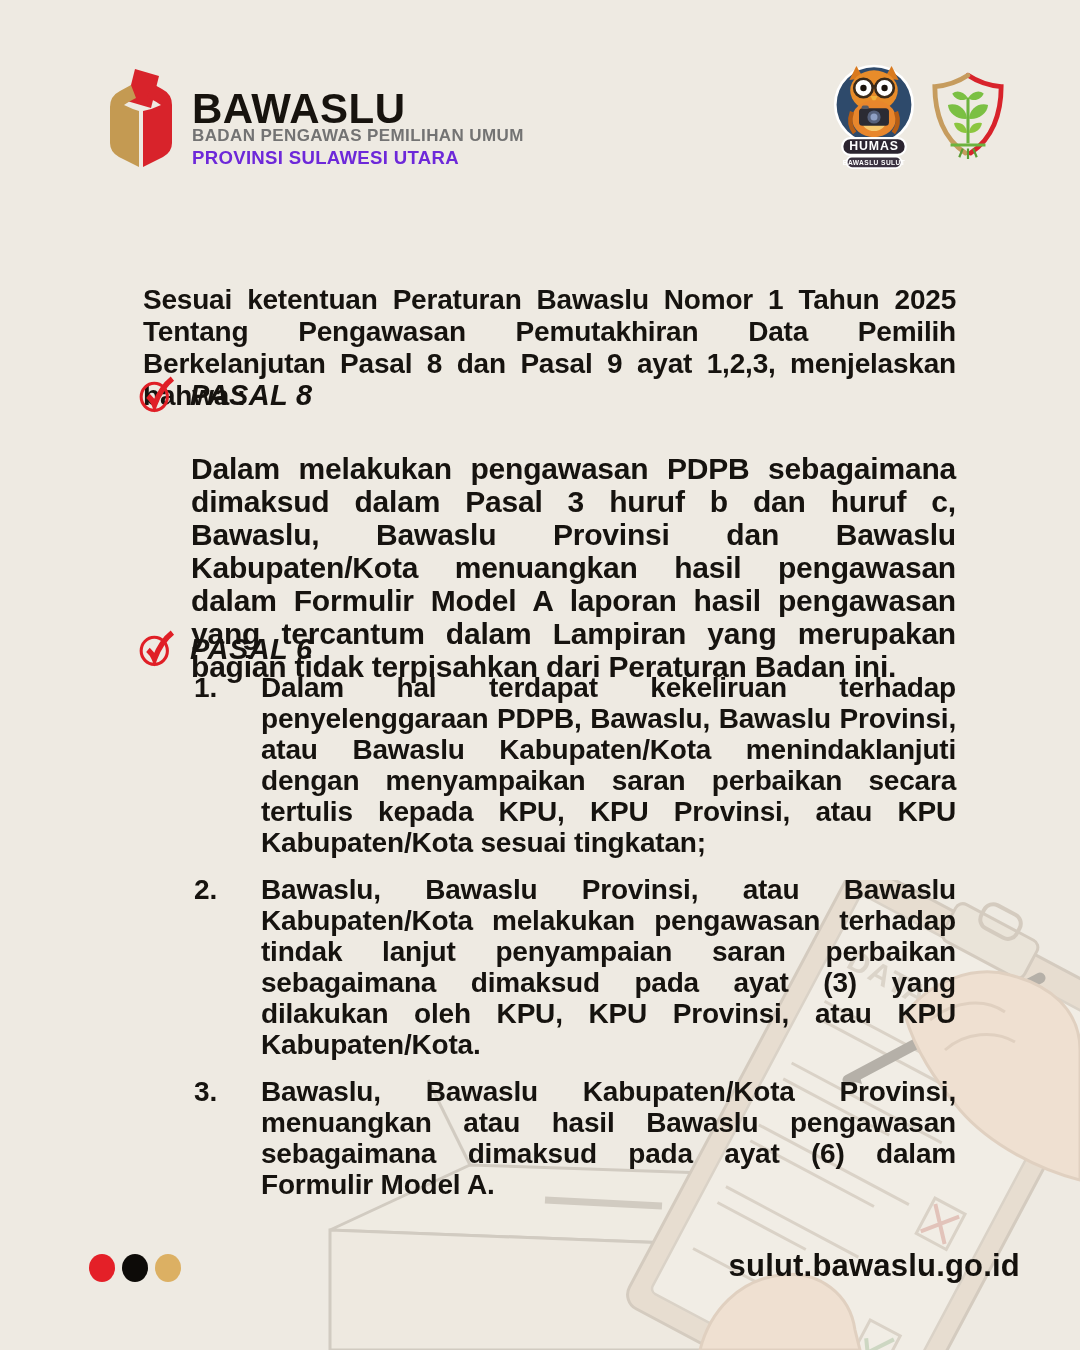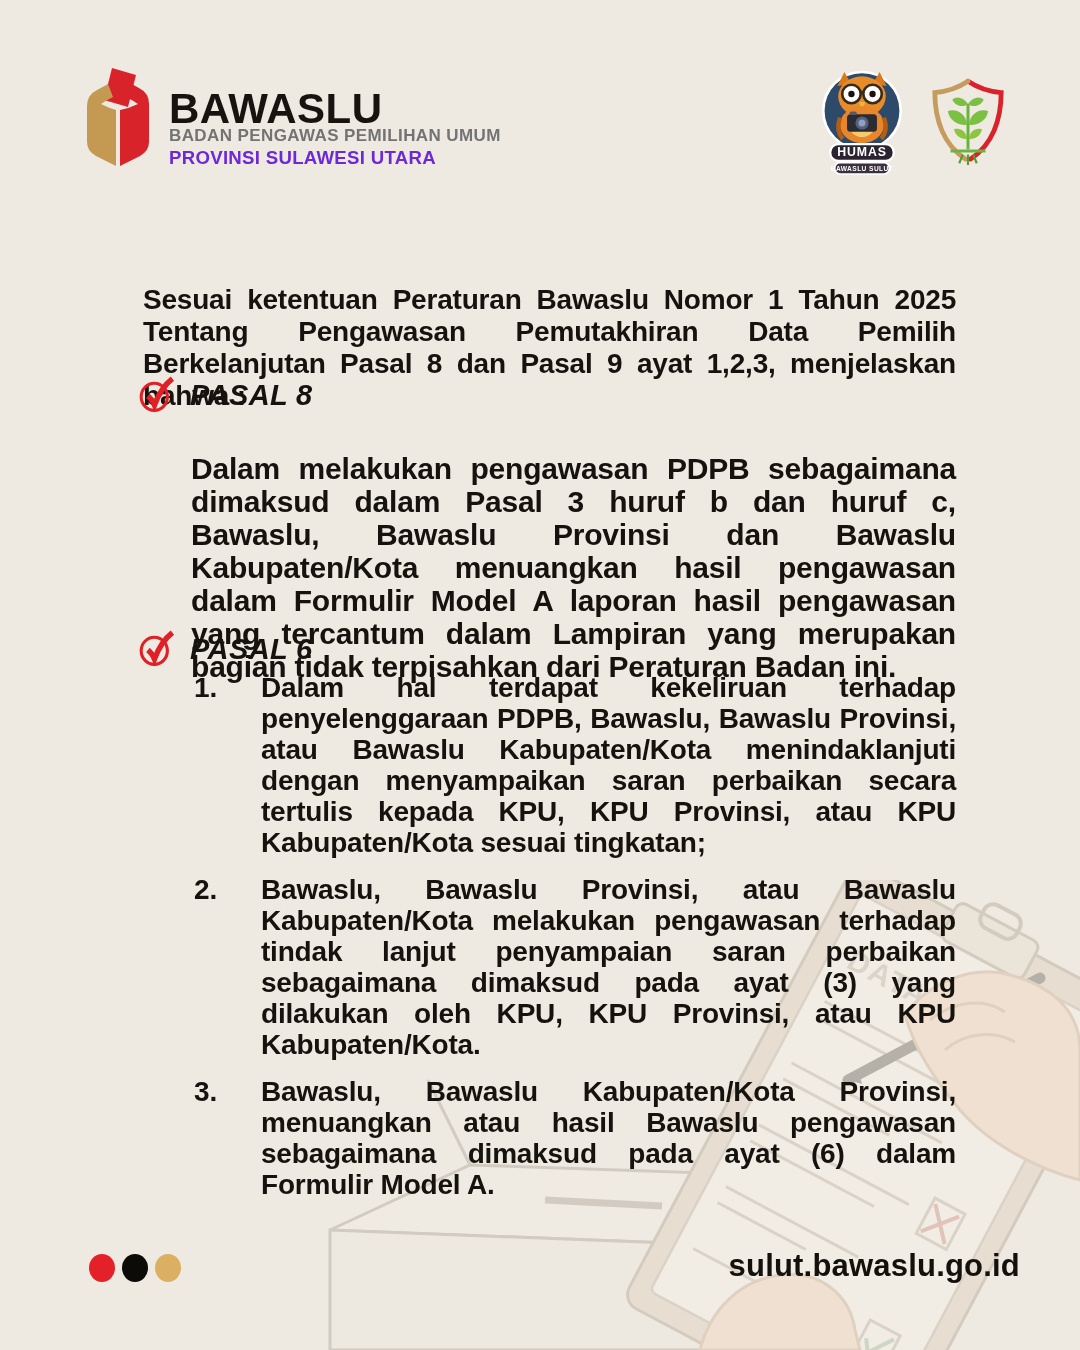--- a/index.html
+++ b/index.html
@@ -12,28 +12,28 @@
     color:#16130f;
   }
 
   
   .watermark{
     position:absolute;left:0;bottom:0;width:1080px;height:470px;
     opacity:.34;pointer-events:none;
   }
 
   
-  .brand{position:absolute;left:79px;top:64px;display:flex;align-items:center;}
+  .brand{position:absolute;left:102px;top:64px;display:flex;align-items:flex-end;}
   .brand-mark{width:76px;height:102px;}
   .brand-text{margin-left:14px;padding-top:28px;}
   .brand-title{font-size:42px;font-weight:700;letter-spacing:.5px;line-height:34px;color:#17130e;}
   .brand-sub1{font-size:17px;font-weight:700;letter-spacing:.4px;color:#737373;}
   .brand-sub2{font-size:18.6px;font-weight:700;letter-spacing:.3px;margin-top:1px;color:#6d28d9;}
 
-  .badges{position:absolute;right:68px;top:68px;display:flex;align-items:flex-start;gap:18px;justify-content:flex-end;}
+  .badges{position:absolute;right:68px;top:62px;display:flex;align-items:flex-start;gap:6px;justify-content:flex-end;}
   .badge-humas{width:88px;height:110px;}
   .badge-shield{width:88px;height:96px;margin-top:8px;}
 
   
   .intro{
     position:absolute;left:143px;top:256px;width:813px;
     font-size:28px;font-weight:700;line-height:32px;
     text-align:justify;letter-spacing:-.2px;
   }
   .section-head{position:absolute;display:flex;align-items:center;font-style:italic;}

